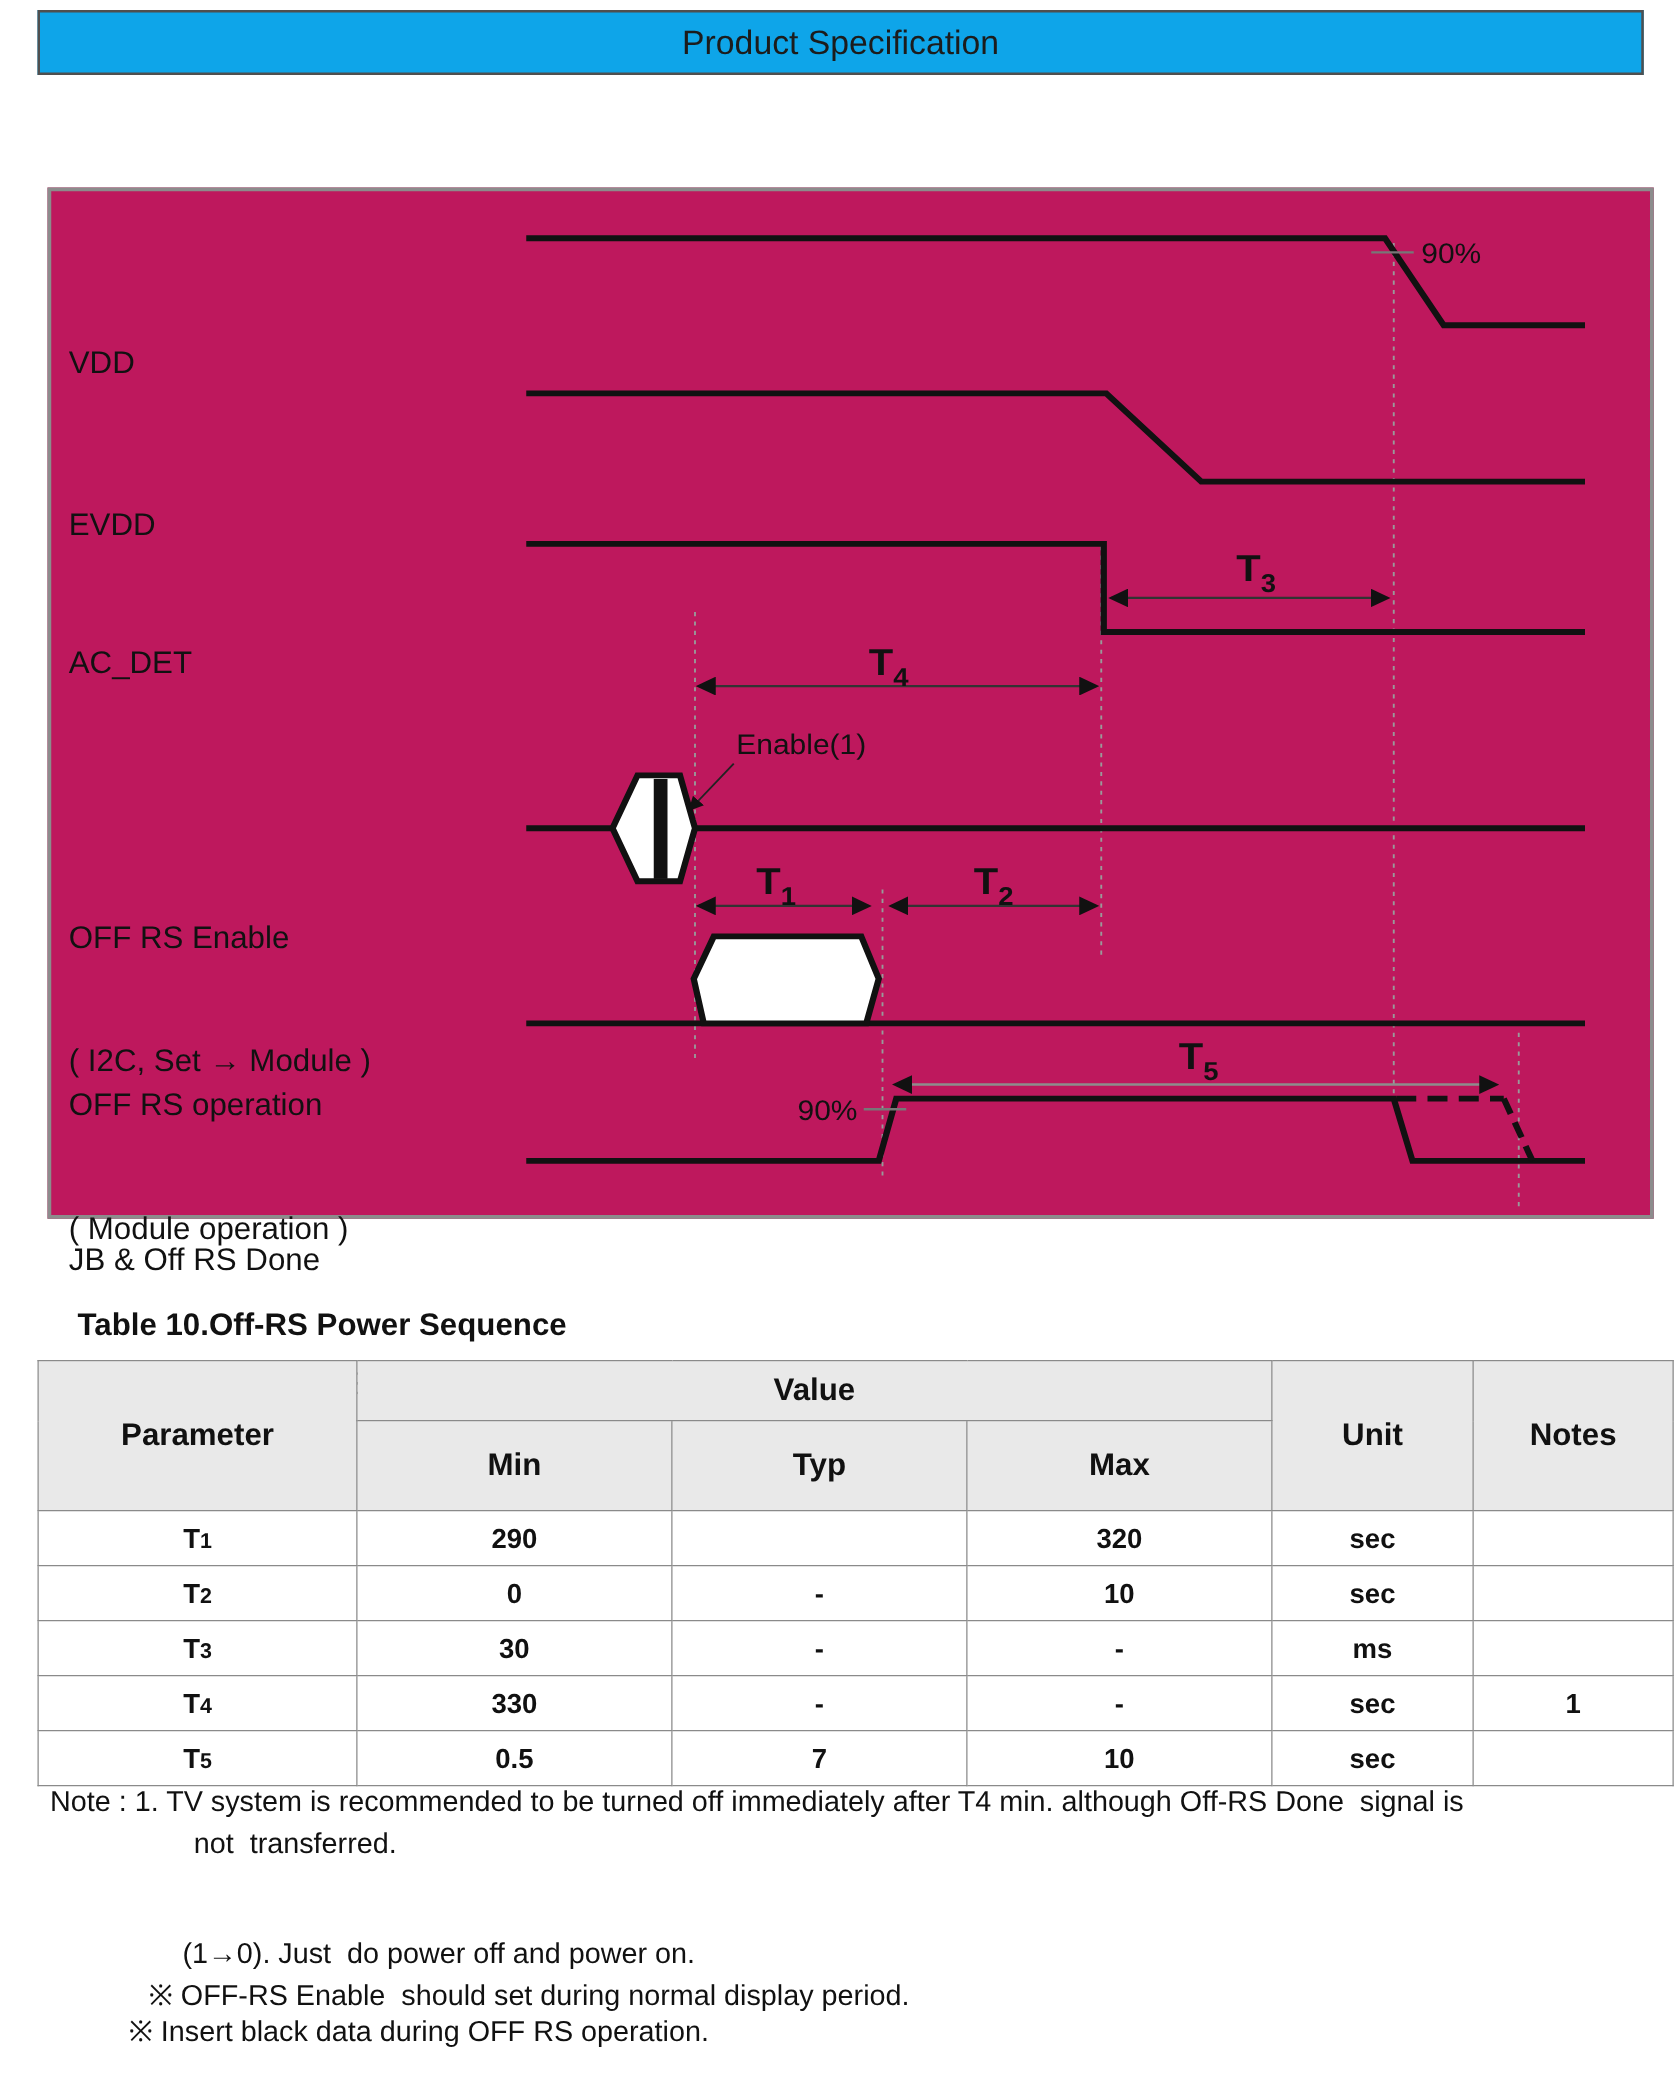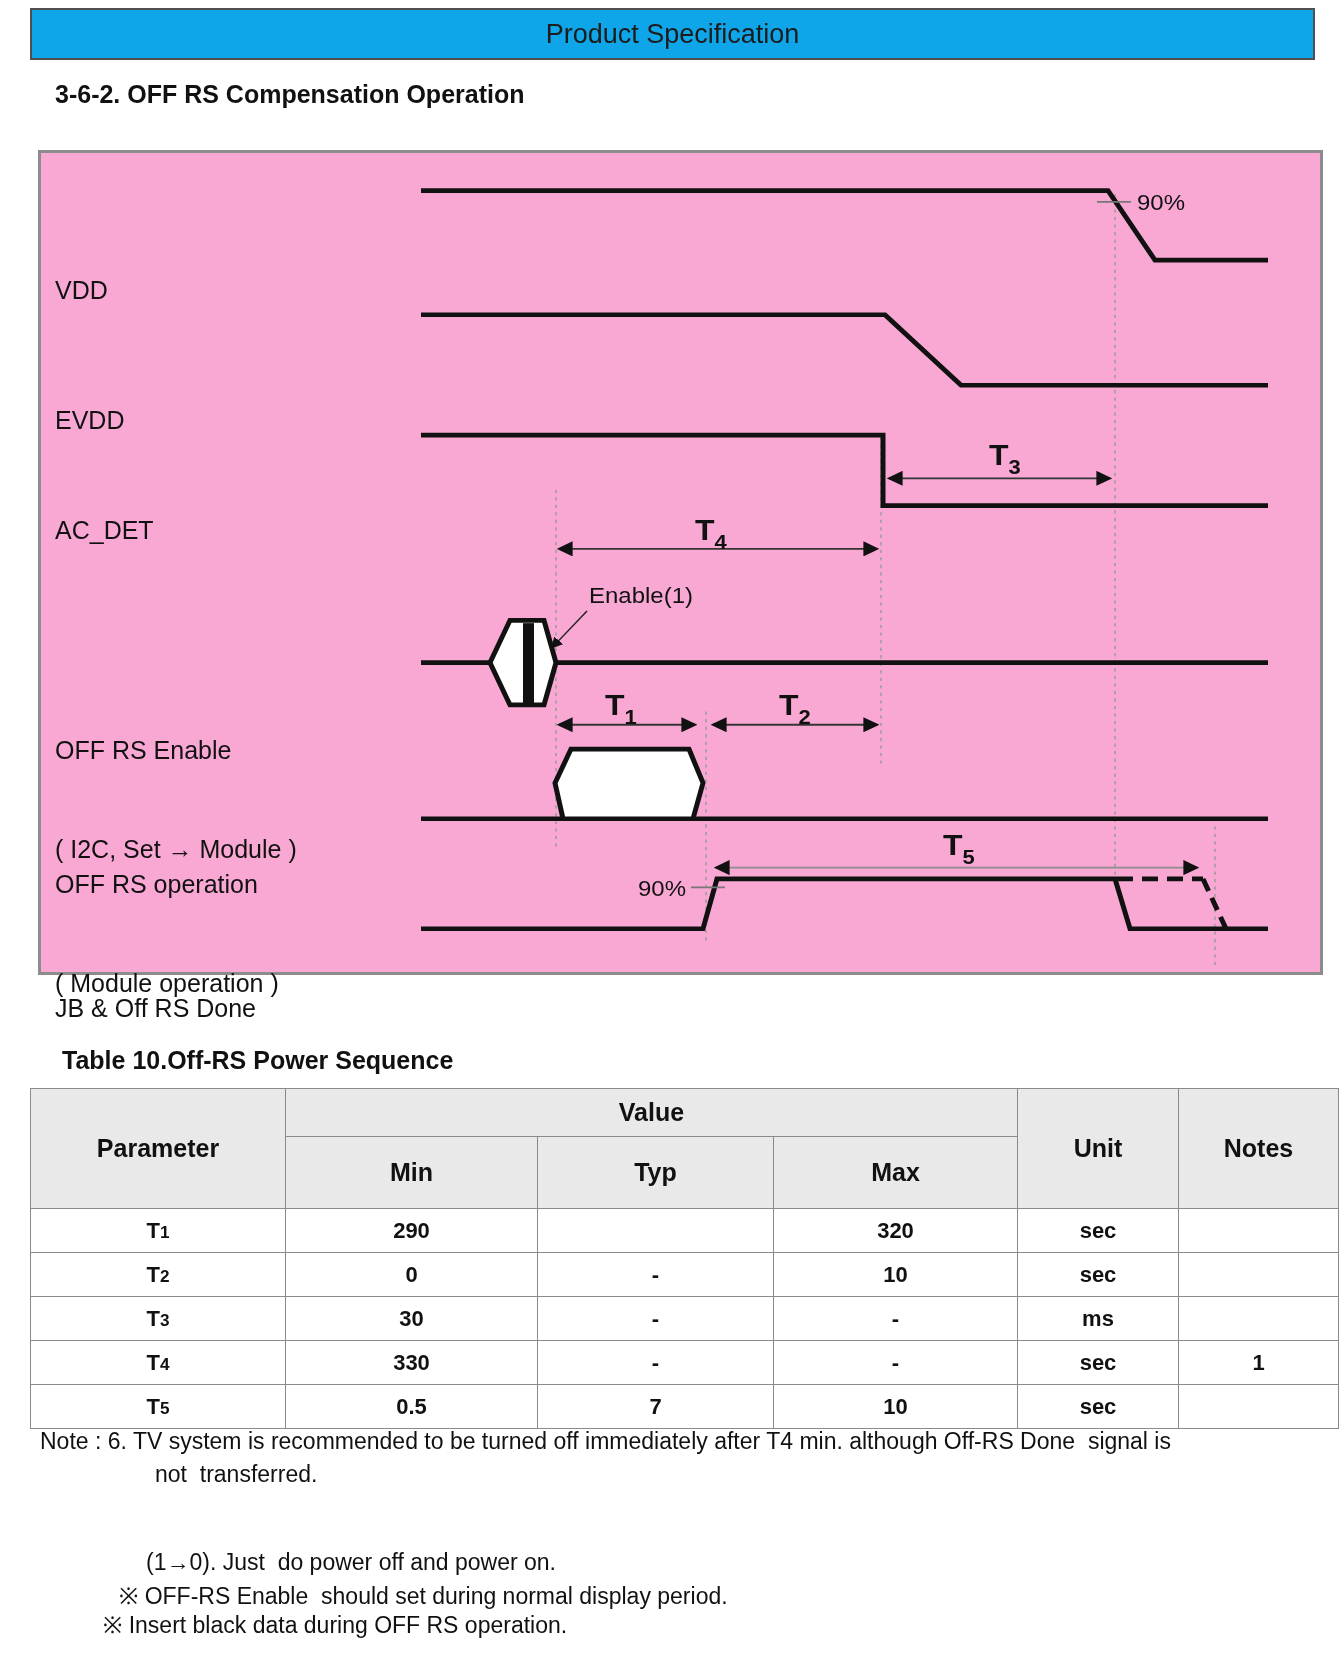--- a/index.html
+++ b/index.html
@@ -4,21 +4,21 @@
 <style>
   html,body{margin:0;padding:0;background:#fff;}
   .page{position:relative;width:1343px;height:1674px;background:#ffffff;
         font-family:"Liberation Sans",sans-serif;color:#111;overflow:hidden;}
   .abs{position:absolute;}
   .titlebar{left:30px;top:8px;width:1285px;height:52px;background:#0ea5e9;
             border:2px solid #4f4f4f;box-sizing:border-box;display:flex;
             align-items:center;justify-content:center;font-size:27px;color:#1c1c1c;}
   .section-title{left:55px;top:80px;font-size:25px;font-weight:bold;}
   .diagram-box{left:38px;top:150px;width:1285px;height:825px;border:3px solid #8c8c8c;
-               box-sizing:border-box;background:#f9a8d4;}
+               box-sizing:border-box;background:#be185d;}
   .diagram-box svg{position:absolute;left:0;top:0;width:100%;height:100%;}
   .sig{position:absolute;font-size:25px;line-height:33px;white-space:pre;}
   .sig div{height:33px;}
   svg text{font-family:"Liberation Sans",sans-serif;fill:#111;}
   .tbl-title{left:62px;top:1046px;font-size:25px;font-weight:bold;}
   table.spec{position:absolute;left:30px;top:1088px;border-collapse:collapse;table-layout:fixed;
              font-size:22px;font-weight:bold;text-align:center;}
   table.spec th,table.spec td{border:1px solid #8a8a8a;padding:0;}
   table.spec th{background:#e9e9e9;font-size:25px;}
   table.spec td{background:#fff;}
@@ -28,21 +28,20 @@
 </style>
 </head>
 <body>
 
 <div class="page">
 
   <div class="abs titlebar">
     <span>Product Specification</span>
   </div>
 
-  <div class="abs section-title">3-6-2. OFF RS Compensation Operation</div>
 
   <div class="abs diagram-box">
     <svg viewBox="38 150 1279 871" preserveAspectRatio="none">
       <defs>
         <marker id="ah" viewBox="0 0 10 10" refX="8.5" refY="5" markerWidth="8" markerHeight="8" orient="auto-start-reverse">
           <path d="M0,0 L10,5 L0,10 z" fill="#111"></path>
         </marker>
       </defs>
 
       <line x1="553" y1="508" x2="553" y2="890" stroke="#9a9a9a" stroke-width="1.5" stroke-dasharray="3.5 4.5"></line>
@@ -169,20 +168,20 @@
       <td><span>T</span><span class="t-sub">5</span></td>
       <td>0.5</td>
       <td>7</td>
       <td>10</td>
       <td>sec</td>
       <td></td>
     </tr>
   </tbody>
     </table>
 
-  <div class="note-line" style="left:40px;top:1428px"><span>Note : 6. TV system is recommended to be turned off </span><span class="b">immediately</span><span> after T4 </span><span class="b">min.</span><span> although Off-RS Done  signal is</span></div>
+  <div class="note-line" style="left:40px;top:1428px"><span>Note : 1. TV system is recommended to be turned off </span><span class="b">immediately</span><span> after T4 </span><span class="b">min.</span><span> although Off-RS Done  signal is</span></div>
   <div class="note-line" style="left:155px;top:1461px">not  transferred.</div>
 
   <div class="note-line" style="left:146px;top:1549px">(1→0). Just  do power off and power on.</div>
   <div class="note-line" style="left:119px;top:1579px"><span>※ </span><span>OFF-RS Enable  should set during normal display period.</span></div>
   <div class="note-line" style="left:103px;top:1608px"><span>※ </span><span>Insert black data during OFF RS operation.</span></div>
 
 </div>
 
 </body></html>

